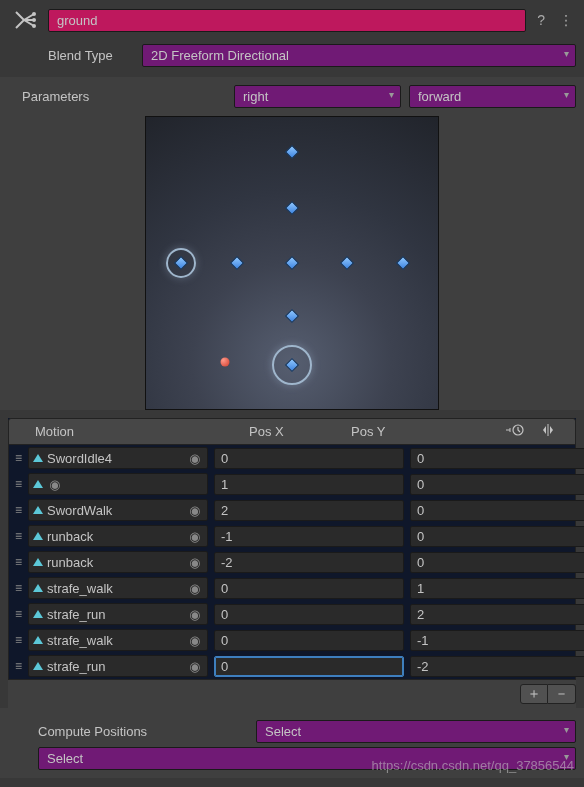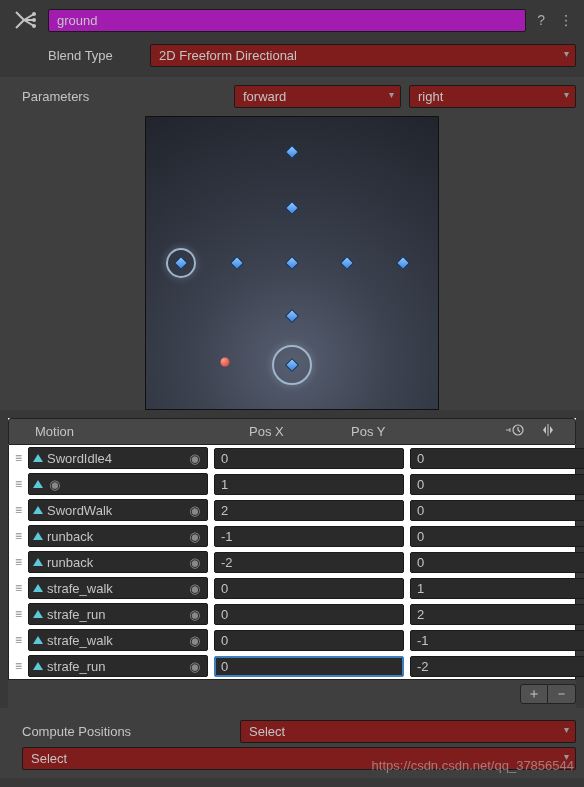--- a/index.html
+++ b/index.html
@@ -19,44 +19,43 @@
     align-items: center;
     padding: 4px 8px;
     gap: 8px;
   }
   .unity-icon {
     width: 32px; height: 32px;
     display: flex; align-items: center; justify-content: center;
   }
   .name-input {
     flex: 1;
-    background: #a21caf;
+    background: #be185d;
     border: 1px solid #1a1a1a;
     color: #c4c4c4;
     padding: 3px 8px;
     border-radius: 2px;
     font-size: 13px;
   }
   .help-icon, .menu-icon {
     color: #aaa;
     cursor: pointer;
     padding: 0 3px;
     font-size: 14px;
   }
   
   .blend-type-row {
     display: flex;
     align-items: center;
     padding: 4px 8px 10px 48px;
-    gap: 8px;
   }
   .blend-type-row label { width: 94px; color: #c4c4c4; }
   .dropdown {
     flex: 1;
-    background: #7f1d1d;
+    background: #701a75;
     border: 1px solid #1a1a1a;
     color: #c4c4c4;
     padding: 3px 8px;
     border-radius: 2px;
     position: relative;
     cursor: pointer;
   }
   .dropdown::after {
     content: "▾";
     position: absolute;
@@ -106,21 +105,21 @@
   .red-dot {
     position: absolute;
     width: 9px; height: 9px;
     background: radial-gradient(circle at 30% 30%, #ff9a8a, #d13a2a);
     border-radius: 50%;
     transform: translate(-50%, -50%);
   }
   
   .table {
     margin: 8px 8px 0 8px;
-    background: #ffffff;
+    background: #0f172a;
   }
   .thead {
     display: flex;
     align-items: center;
     background: #474747;
     border: 1px solid #222;
     border-radius: 3px 3px 0 0;
     padding: 4px 6px;
     gap: 6px;
   }
@@ -206,21 +205,21 @@
     border: 1px solid #222;
     color: #c4c4c4;
     display: flex; align-items: center; justify-content: center;
     cursor: pointer;
     font-size: 14px;
   }
   .btn-sq:first-child { border-radius: 3px 0 0 3px; }
   .btn-sq:last-child { border-radius: 0 3px 3px 0; border-left: none; }
   
   .bottom-rows {
-    padding: 12px 8px 4px 22px;
+    padding: 12px 8px 4px 38px;
     background: #3f3f3f;
   }
   .brow {
     display: flex;
     align-items: center;
     gap: 8px;
     margin-bottom: 4px;
   }
   .brow .blbl { width: 210px; }
   
@@ -250,22 +249,22 @@
   <span class="menu-icon">⋮</span>
 </div>
 
 <div class="blend-type-row">
   <label>Blend Type</label>
   <div class="dropdown">2D Freeform Directional</div>
 </div>
 
 <div class="parameters-row">
   <div class="lbl">Parameters</div>
+  <div class="dropdown param-dd">right</div>
   <div class="dropdown param-dd">forward</div>
-  <div class="dropdown param-dd">right</div>
 </div>
 
 <div class="graph-container">
   <div class="graph" id="graph">
       <div class="diamond" style="left: 50%; top: 12%;"></div>
       <div class="diamond" style="left: 50%; top: 31%;"></div>
       <div class="diamond" style="left: 31%; top: 50%;"></div>
       <div class="diamond" style="left: 50%; top: 50%;"></div>
       <div class="diamond" style="left: 69%; top: 50%;"></div>
       <div class="diamond" style="left: 88%; top: 50%;"></div>

